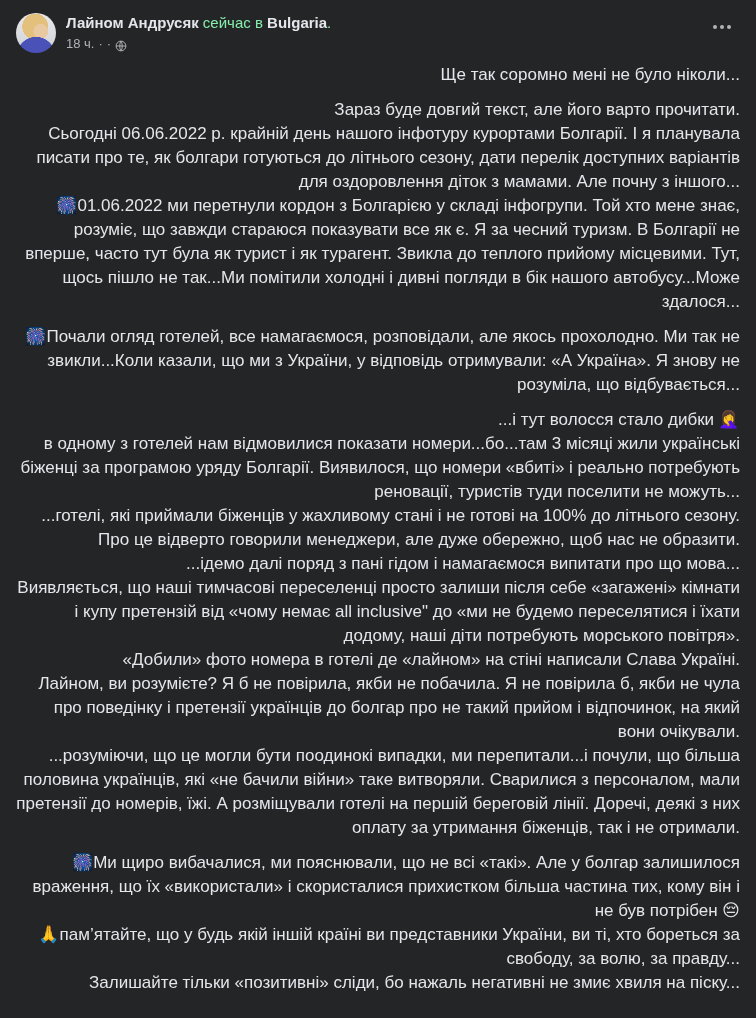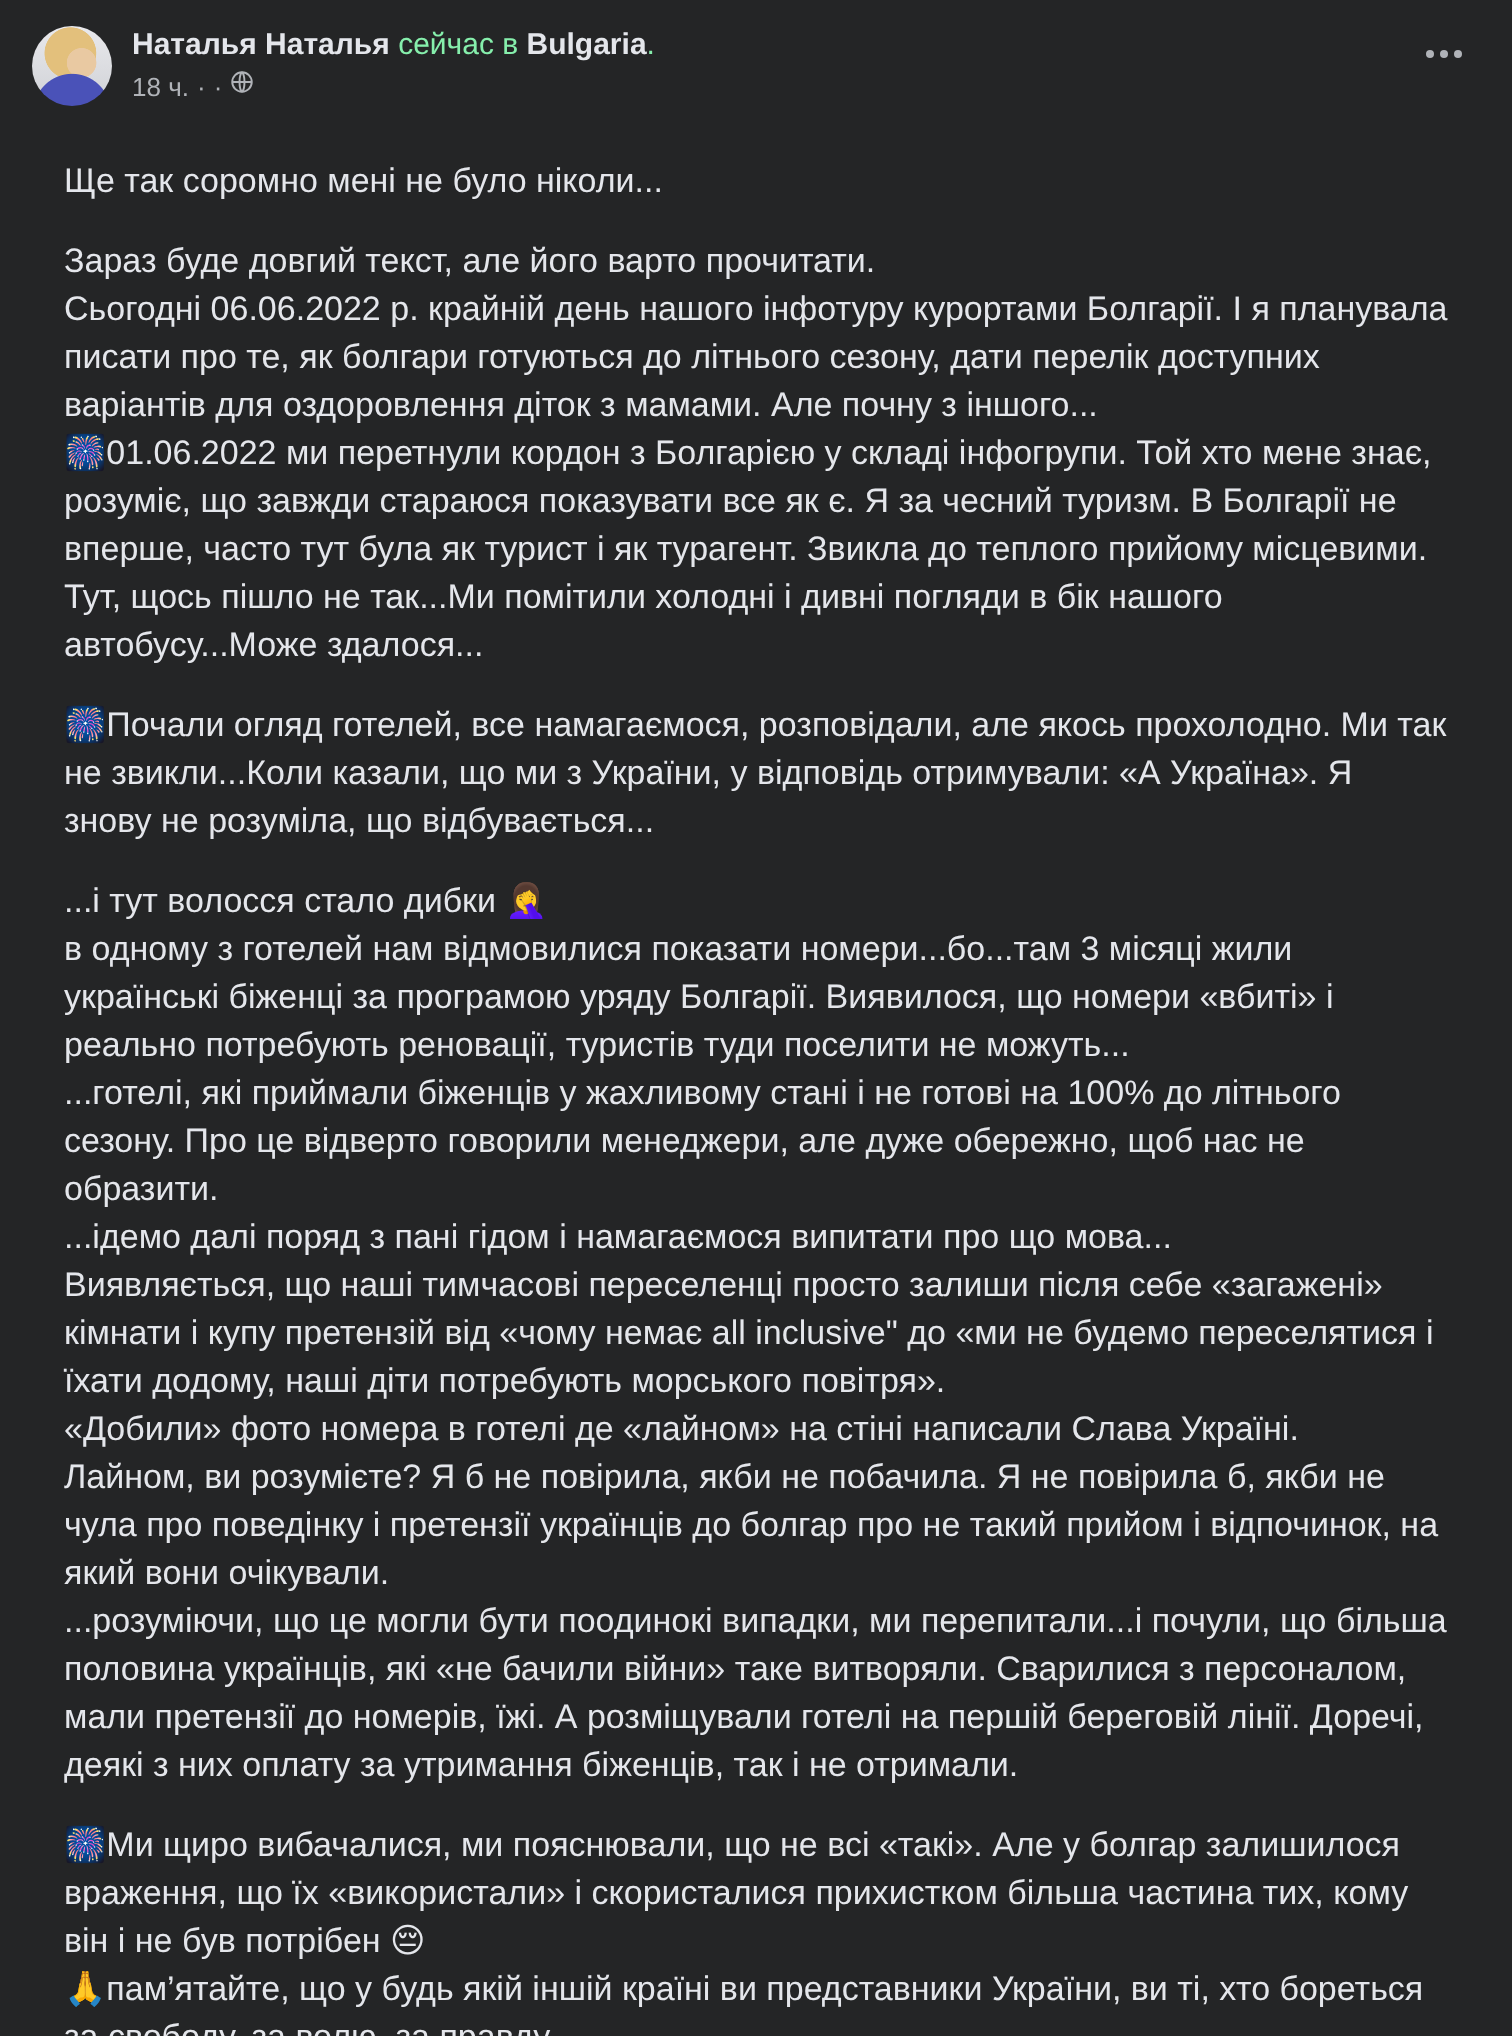--- a/index.html
+++ b/index.html
@@ -39,21 +39,21 @@
   }
   .name-line{
     font-size:15px;
     line-height:20px;
     color:#e4e6eb;
   }
   .name-line .link{font-weight:700;cursor:pointer;}
   .name-line .connector{font-weight:400;color:#86efac;}
   .meta-line{
     display:flex;
-    align-items:flex-start;
+    align-items:flex-end;
     gap:4px;
     margin-top:2px;
     font-size:13px;
     line-height:17px;
     color:#b0b3b8;
   }
   .meta-line .meta-link{cursor:pointer;}
   .globe-icon{display:inline-flex;align-items:center;}
   .globe-icon svg{display:block;}
   .more-button{
@@ -70,37 +70,38 @@
     background:#b0b3b8;display:block;
   }
   
   .post-body{
     padding:4px 16px 14px 16px;
     font-size:17px;
     line-height:24px;
     color:#e4e6eb;
   }
   .post-paragraph{
-    margin:16px;
+    margin:0;
     white-space:pre-line;
     word-wrap:break-word;
+    text-align:right;
   }
   .post-paragraph + .post-paragraph{margin-top:11px;}
 </style>
 </head>
 <body>
 
 <div class="post">
 
   <div class="post-header">
     <div class="avatar"></div>
 
     <div class="header-text">
       <div class="name-line">
-        <span class="link">Наталья Наталья</span><span class="connector"> сейчас в </span><span class="link">Bulgaria</span><span class="connector">.</span>
+        <span class="link">Лайном Андрусяк</span><span class="connector"> сейчас в </span><span class="link">Bulgaria</span><span class="connector">.</span>
       </div>
       <div class="meta-line">
         <span class="meta-link">18 ч.</span>
         <span>·</span>
         <span>·</span>
         <span class="globe-icon">
           <svg width="12" height="12" viewBox="0 0 16 16" fill="none" stroke="#b0b3b8" stroke-width="1.3">
             <circle cx="8" cy="8" r="6.5"></circle>
             <path d="M1.5 8h13M8 1.5c-2.2 2-2.2 11 0 13M8 1.5c2.2 2 2.2 11 0 13"></path>
           </svg>

